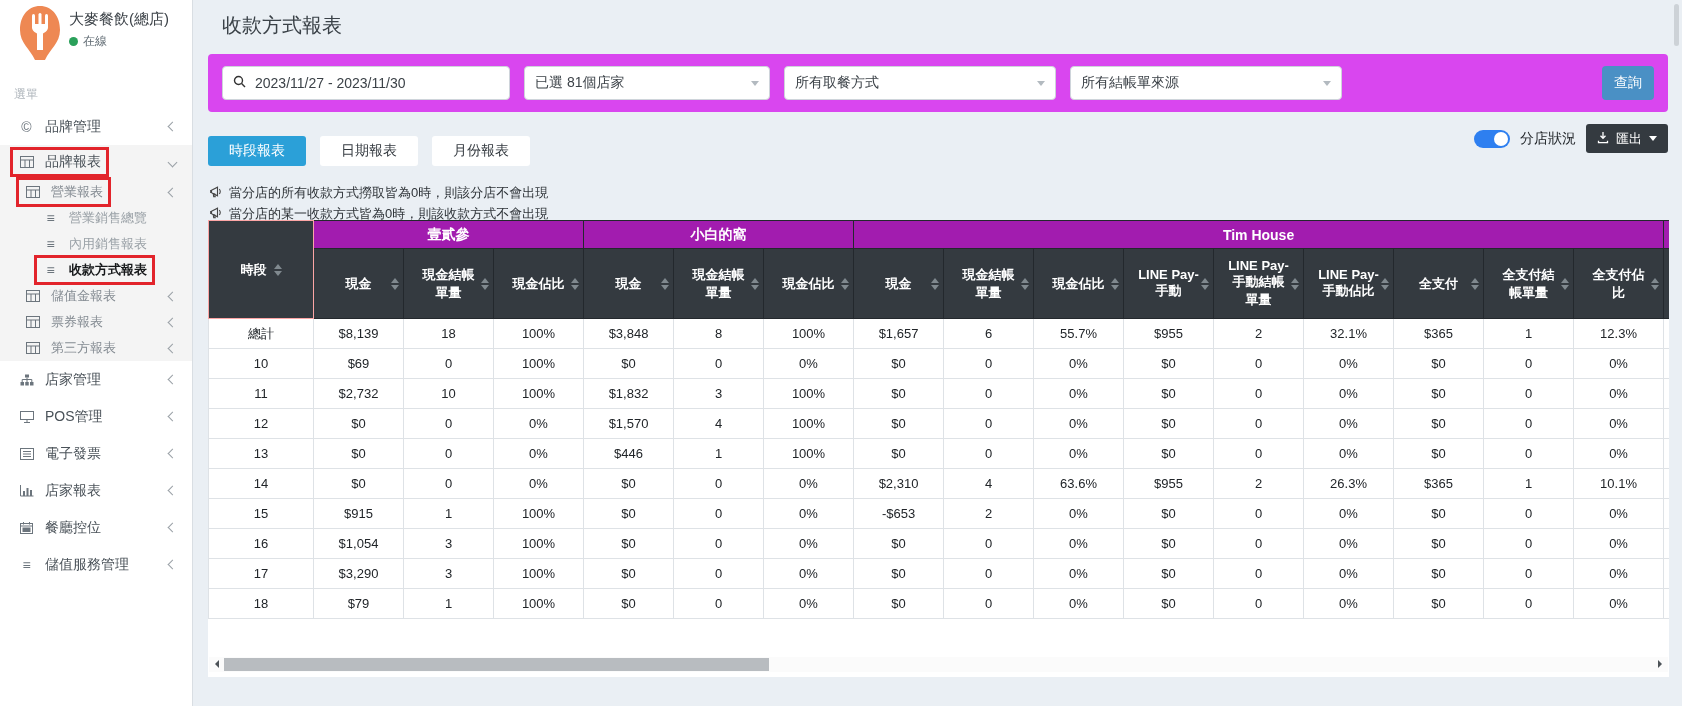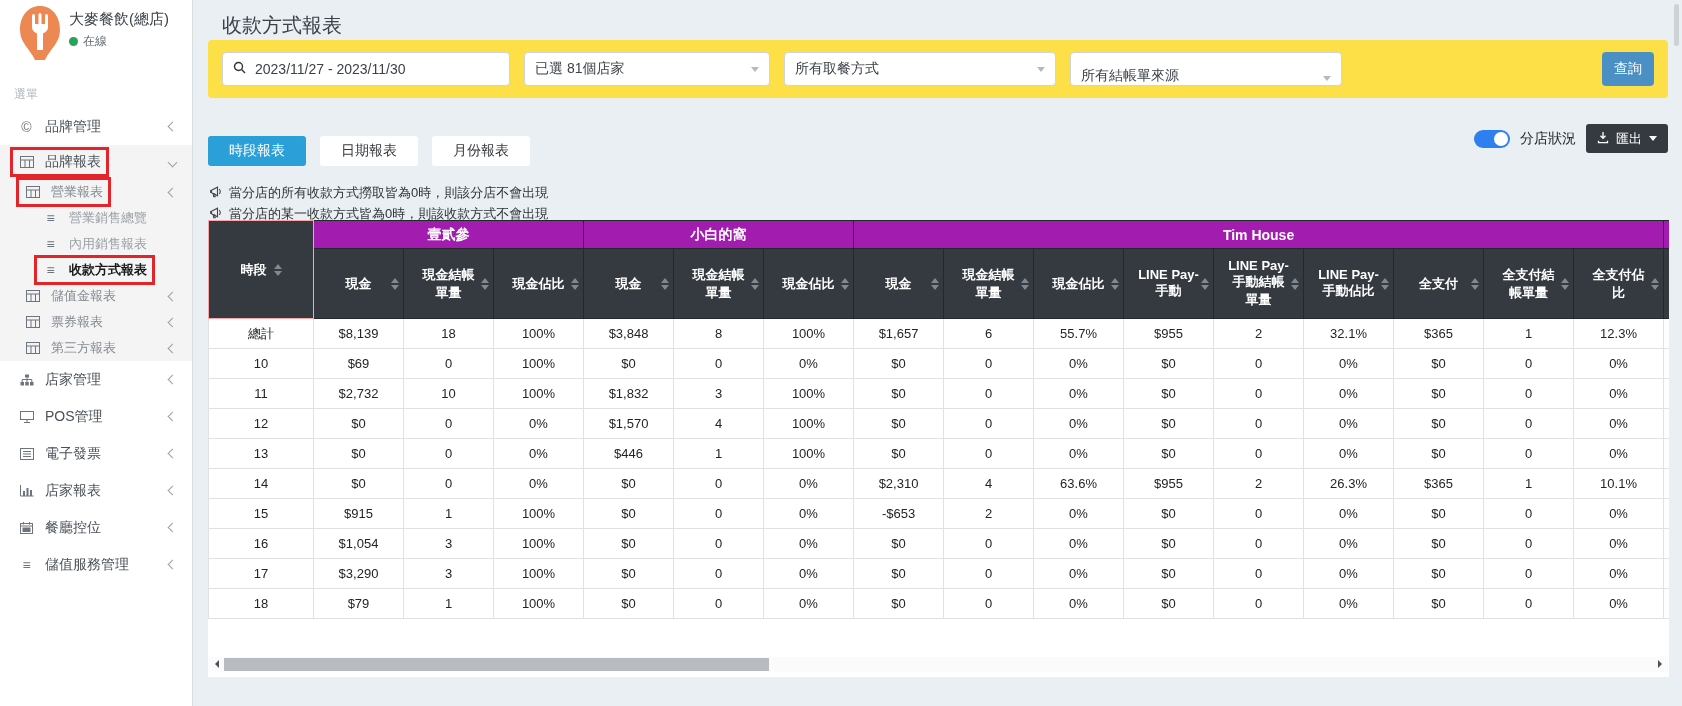--- a/index.html
+++ b/index.html
@@ -28,24 +28,24 @@
   .side-inner.red-box { outline:3px solid #e2242b; outline-offset:1px; }
   .side-icon { width:17px; display:inline-flex; justify-content:center; color:#6c757d; }
   .txt-icon { font-size:14px; color:#6c757d; }
   .txt-icon.bold { font-weight:bold; }
   .chev { width:7px; height:7px; border-left:1.6px solid #9aa0a6; border-bottom:1.6px solid #9aa0a6; margin-left:auto; flex:none; }
   .chev-left { transform:rotate(45deg); }
   .chev-down { transform:rotate(-45deg); }
   
   .main { position:absolute; left:194px; top:0; width:1488px; height:706px; }
   .page-title { position:absolute; left:28px; top:12px; font-size:20px; color:#3b4248; }
-  .filter-card { position:absolute; left:14px; top:40px; width:1460px; height:58px; background:#fde047; border-radius:4px; display:flex; align-items:center; padding:0 14px; gap:14px; }
+  .filter-card { position:absolute; left:14px; top:54px; width:1460px; height:58px; background:#d946ef; border-radius:4px; display:flex; align-items:center; padding:0 14px; gap:14px; }
   .date-input { width:288px; height:34px; border:1px solid #ced4da; border-radius:4px; display:flex; align-items:center; gap:9px; padding:0 10px; font-size:14px; color:#3c4248; background:#fff; }
   .select { height:34px; border:1px solid #ced4da; border-radius:4px; display:flex; align-items:center; justify-content:space-between; padding:0 10px; font-size:14px; color:#3c4248; background:#fff; }
-  .sel-stores { width:246px; } .sel-pickup { width:272px; } .sel-source { width:272px;align-items:flex-end; }
+  .sel-stores { width:246px; } .sel-pickup { width:272px; } .sel-source { width:272px; }
   .caret-down { width:0; height:0; border:4px solid transparent; border-top:5px solid #b3bac0; margin-top:4px; }
   .query-btn { margin-left:auto; width:52px; height:34px; background:#4a90c5; border:none; border-radius:4px; color:#fff; font-size:14px; cursor:pointer; font-family:inherit; }
   .tabs { position:absolute; left:14px; top:136px; display:flex; gap:14px; }
   .tab { height:30px; padding:0 21px; background:#fff; color:#343a40; font-size:14px; border:none; border-radius:3px; display:flex; align-items:center; cursor:pointer; font-family:inherit; }
   .tab.active { background:#2ba0d8; color:#fff; }
   .table-controls { position:absolute; right:14px; top:124px; display:flex; align-items:center; gap:10px; }
   .toggle { width:36px; height:18px; border-radius:10px; background:#2e7ff0; position:relative; cursor:pointer; }
   .toggle-knob { position:absolute; right:2px; top:2px; width:14px; height:14px; border-radius:50%; background:#fff; }
   .toggle-label { font-size:14px; color:#212529; }
   .export-btn { height:29px; background:#343a40; border:none; border-radius:3px; color:#fff; font-size:13px; display:flex; align-items:center; gap:7px; padding:12px 11px; cursor:pointer; font-family:inherit; }

